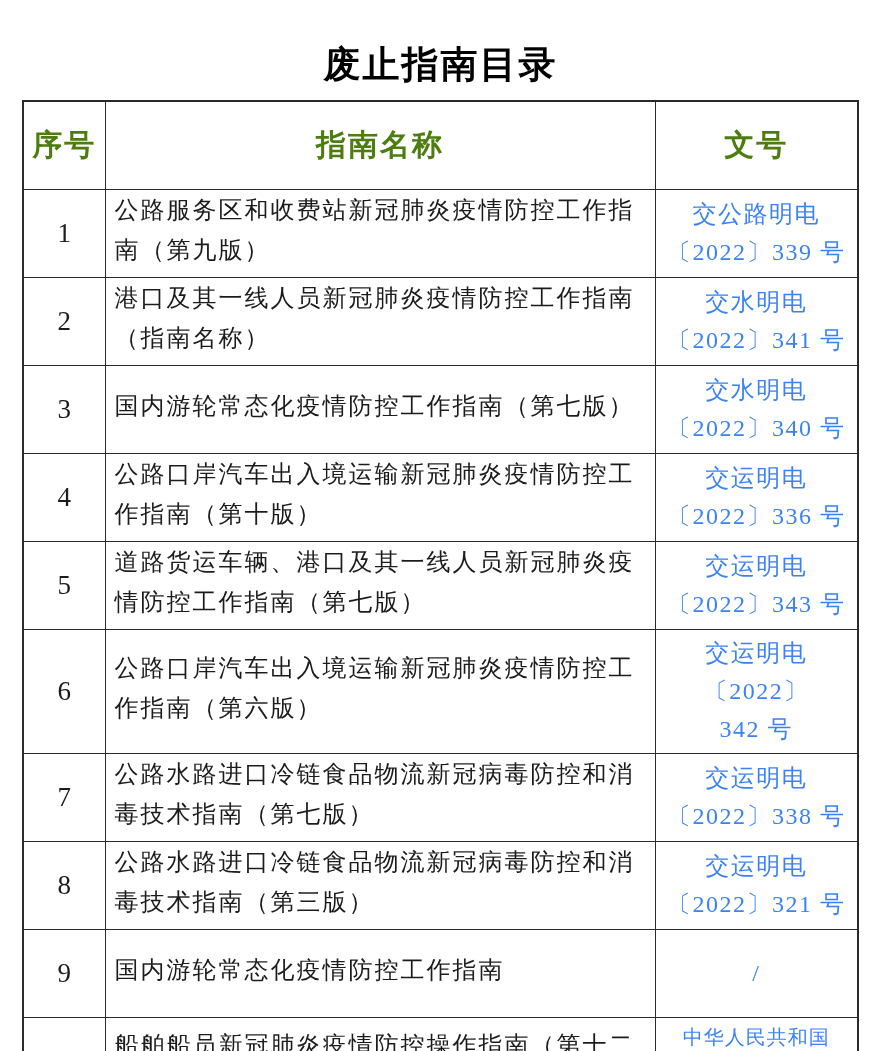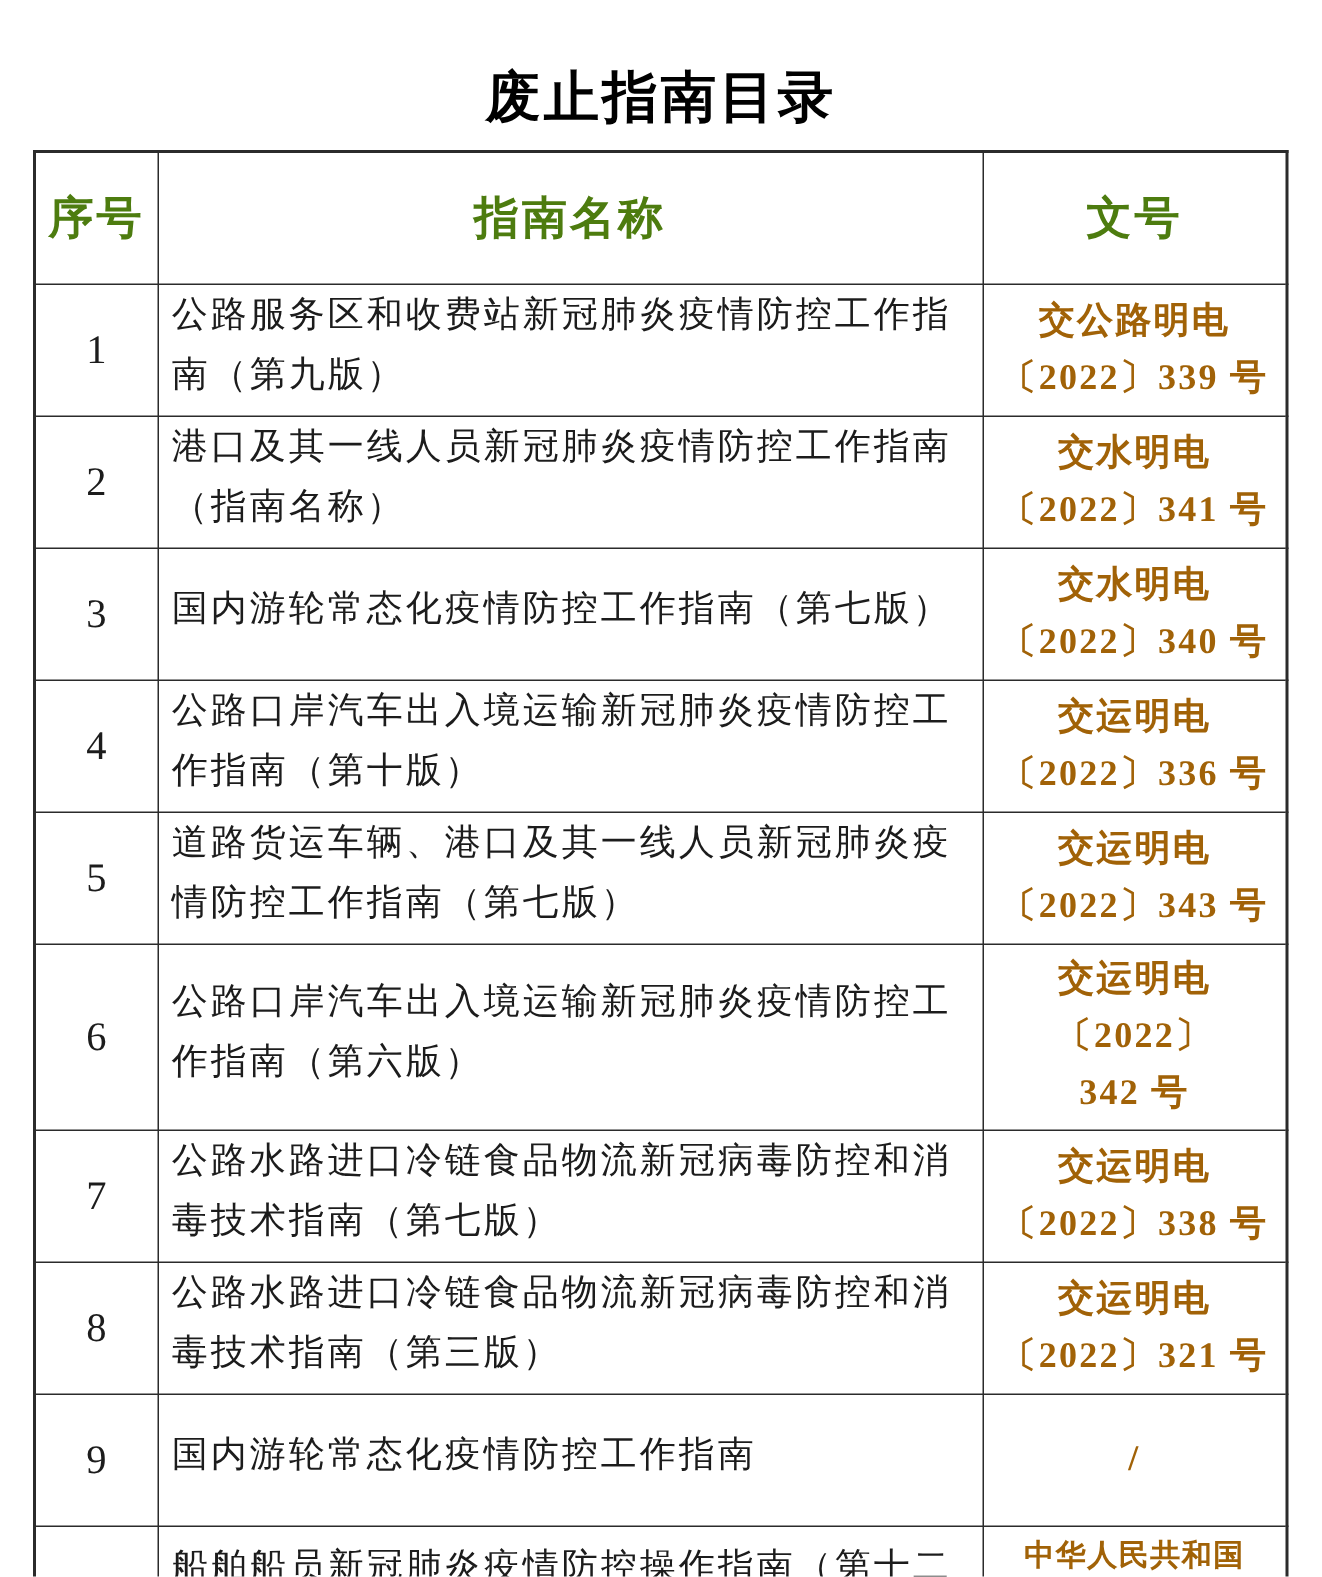--- a/index.html
+++ b/index.html
@@ -63,22 +63,21 @@
     padding: 0 8px 6px 9px;
     color: #1c1c1c;
   }
   td.cell-doc {
     text-align: center;
     font-size: 24px;
     letter-spacing: 1.5px;
     line-height: 1.6;
     white-space: pre-line;
     padding: 4px 2px;
-    color: #a16207;
-    font-weight: bold;
+    color: #3b82f6;
   }
   td.cell-doc.small {
     font-size: 20px;
     letter-spacing: 1px;
     line-height: 1.55;
   }
 </style>
 </head>
 <body>
 

